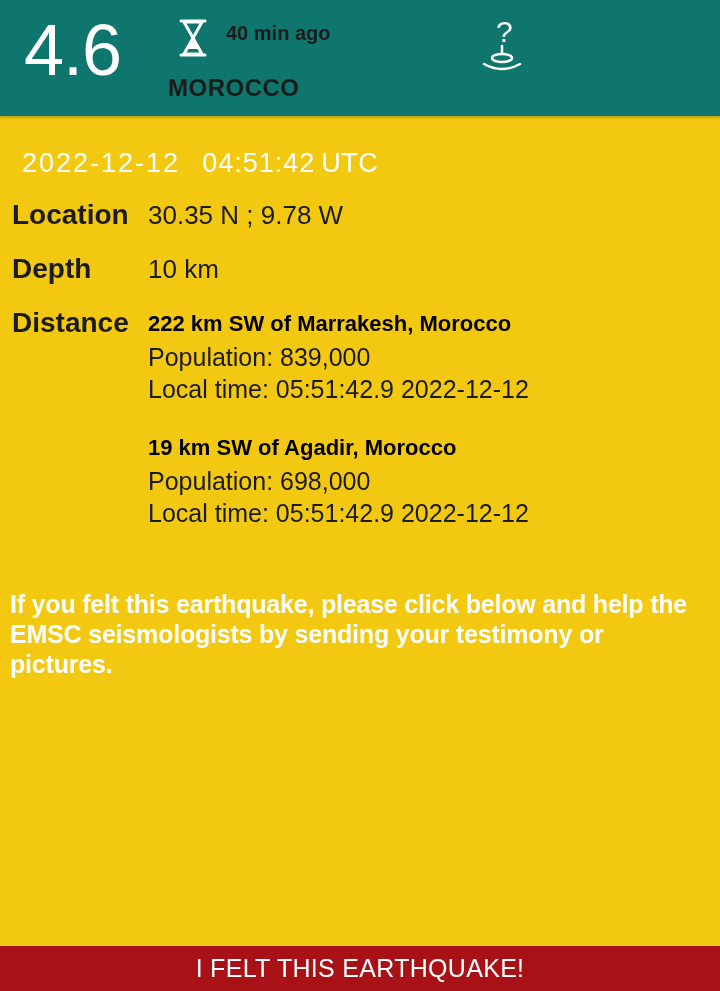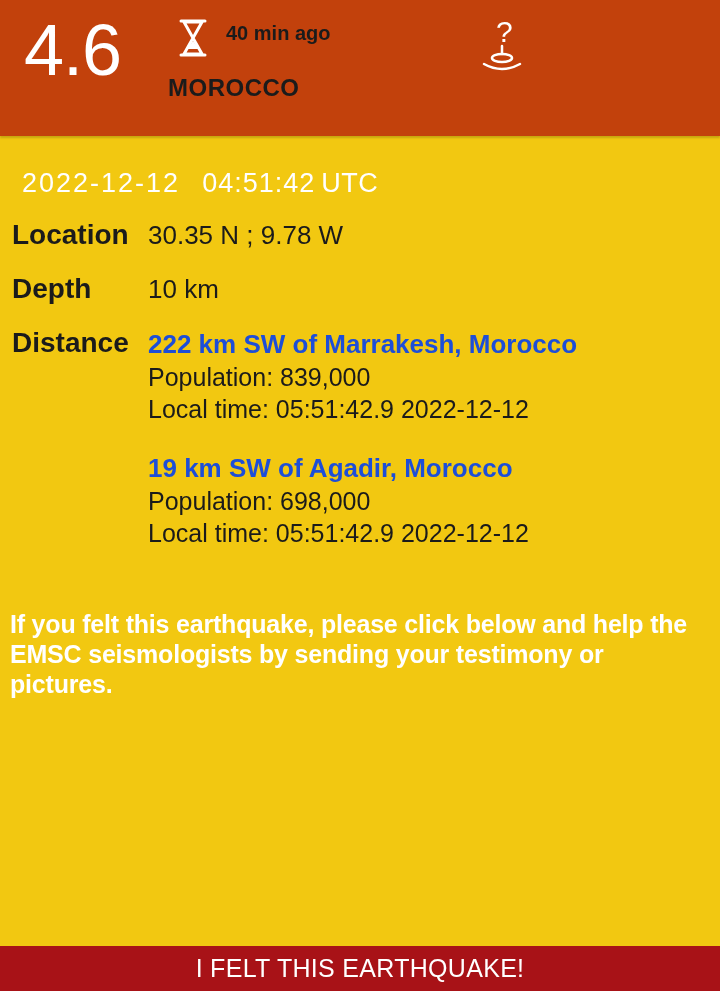--- a/index.html
+++ b/index.html
@@ -19,22 +19,22 @@
     width: 720px;
     height: 991px;
     background: #f2c811;
     display: flex;
     flex-direction: column;
   }
 
   
   .header {
     position: relative;
-    height: 136px;
-    background: #c2410c;
+    height: 116px;
+    background: #0f766e;
     box-shadow: 0 2px 2px rgba(0,0,0,0.18);
     flex: 0 0 auto;
   }
   .magnitude {
     position: absolute;
     left: 24px;
     top: 14px;
     font-size: 72px;
     line-height: 72px;
     color: #ffffff;
@@ -112,23 +112,23 @@
   .row-value {
     font-size: 26px;
     color: #1b1b1b;
     line-height: 32px;
     text-align: center;
   }
 
   .distance-block { margin-bottom: 26px; }
   .distance-block:last-child { margin-bottom: 4px; }
   .distance-title {
-    font-size: 26px;
-    font-weight: bold;
-    color: #1d4ed8;
+    font-size: 22px;
+    font-weight: bold;
+    color: #000000;
     line-height: 34px;
   }
   .distance-line {
     font-size: 25px;
     color: #1b1b1b;
     line-height: 32px;
   }
 
   .felt-text {
     margin-top: 56px;

